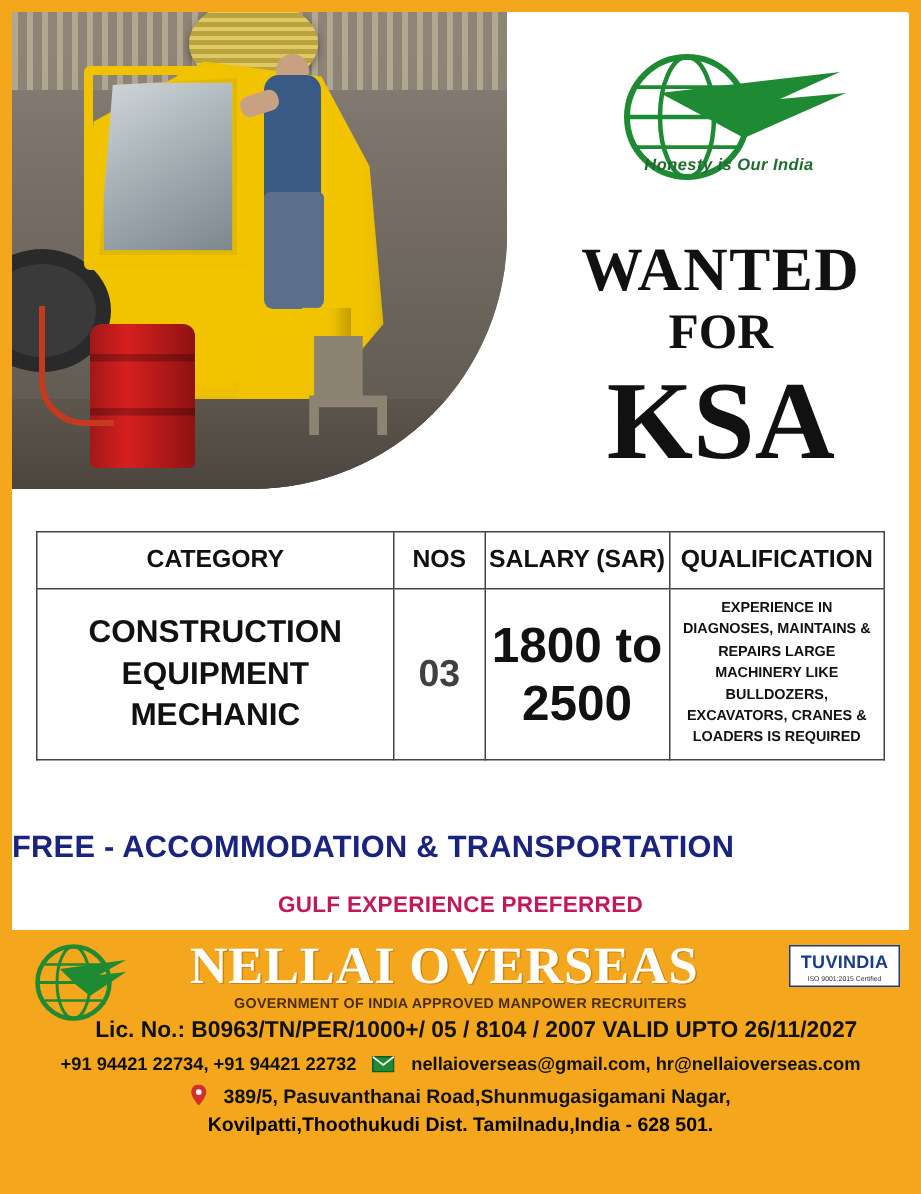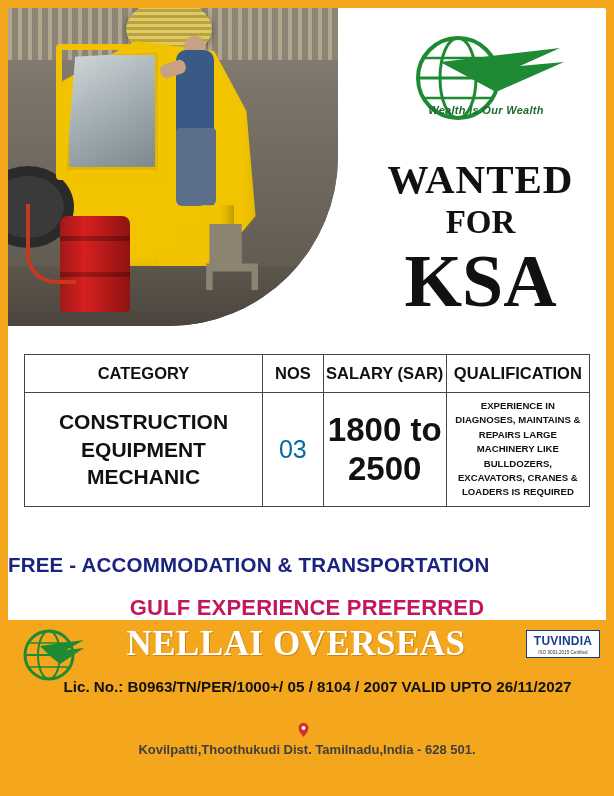--- a/index.html
+++ b/index.html
@@ -159,32 +159,32 @@
   .job-table thead th {
     font-size: 16.5px; font-weight: bold; color: #111; padding: 9px 2px;
   }
   .col-cat { width: 254px; margin-left: 21px; }
   .col-nos { width: 66px; }
   .col-sal { width: 136px; }
   .col-qual { width: 146px; }
   .cell-cat {
     font-size: 21px; font-weight: bold; color: #111; line-height: 1.3; padding: 10px 4px; margin-top: 38px;
   }
-  .cell-nos { font-size: 25px; font-weight: normal; color: #0369a1; }
+  .cell-nos { font-size: 25px; font-weight: bold; color: #404040; }
   .cell-sal { font-size: 33px; font-weight: bold; color: #111; line-height: 1.2; }
   .cell-qual {
     font-size: 9.6px; font-weight: bold; color: #111; line-height: 1.5; padding: 6px 4px;
   }
   .free-line {
     position: absolute; left: 0; right: 0; top: 545px; text-align: left;
     font-size: 20.5px; font-weight: bold; color: #1a237e; letter-spacing: .2px;
   }
   .gulf-line {
     position: absolute; left: 0; right: 0; top: 587px; text-align: center;
-    font-size: 22px; font-weight: bold; color: #c2185b; letter-spacing: .2px;
+    font-size: 15px; font-weight: bold; color: #c2185b; letter-spacing: .2px;
   }
   
   .footer {
     position: absolute; left: 0; bottom: 0; width: 614px; height: 176px;
     background: #f4a71d;
   }
   .footer-globe { position: absolute; left: 18px; top: 6px; width: 66px; height: 60px; }
   .company {
     position: absolute; left: 86px; top: 4px; width: 420px; text-align: center;
     font-family: "Liberation Serif", serif;
@@ -209,21 +209,21 @@
   .contact-line {
     position: absolute; left: 0; right: 0; top: 82px; text-align: center;
     font-size: 12.2px; font-weight: bold; color: #111;
   }
   .addr-line1 {
     position: absolute; left: 0; right: 0; top: 103px; text-align: center;
     font-size: 13px; font-weight: bold; color: #111;
   }
   .addr-line2 {
     position: absolute; left: 0; right: 0; top: 122px; text-align: center;
-    font-size: 13px; font-weight: bold; color: #404040;
+    font-size: 13px; font-weight: bold; color: #000000;
   }
   .inline-icon { display: inline-block; vertical-align: -2px; }
   .sep { display: inline-block; width: 4px; }
 </style>
 </head>
 <body>
 
 <div class="poster">
 
   <div class="white-body">
@@ -248,21 +248,21 @@
     </div>
 
     <svg class="globe-top" viewBox="0 0 170 120">
       <circle cx="58" cy="56" r="40" fill="none" stroke="#1f8a34" stroke-width="4"></circle>
       <ellipse cx="58" cy="56" rx="18" ry="40" fill="none" stroke="#1f8a34" stroke-width="3"></ellipse>
       <line x1="18" y1="56" x2="98" y2="56" stroke="#1f8a34" stroke-width="3"></line>
       <line x1="24" y1="36" x2="92" y2="36" stroke="#1f8a34" stroke-width="2.5"></line>
       <line x1="24" y1="76" x2="92" y2="76" stroke="#1f8a34" stroke-width="2.5"></line>
       <path d="M40 40 L160 26 L120 44 L164 40 L96 70 L70 56 Z" fill="#1f8a34"></path>
     </svg>
-    <div class="globe-caption">Wealth is Our Wealth</div>
+    <div class="globe-caption">Honesty is Our India</div>
 
     <div class="wanted-block">
       <div class="wanted">WANTED</div>
       <div class="forword">FOR</div>
       <div class="ksa">KSA</div>
     </div>
 
     <table class="job-table">
       <thead>
         <tr>
@@ -296,25 +296,37 @@
       <path d="M22 20 L66 14 L48 24 L66 22 L42 38 L32 30 Z" fill="#1f8a34"></path>
     </svg>
 
     <div class="company">NELLAI OVERSEAS</div>
 
     <div class="tuv">
       <div class="t1">TUVINDIA</div>
       <div class="t2">ISO 9001:2015 Certified</div>
     </div>
 
+    <div class="gov-line">GOVERNMENT OF INDIA APPROVED MANPOWER RECRUITERS</div>
     <div class="lic-line">Lic. No.: B0963/TN/PER/1000+/ 05 / 8104 / 2007 VALID UPTO 26/11/2027</div>
 
+    <div class="contact-line">
+      <span>+91 94421 22734, +91 94421 22732</span>
+      <span class="sep"></span>
+      <svg class="inline-icon" width="15" height="11" viewBox="0 0 15 11">
+        <rect x="0.5" y="0.5" width="14" height="10" fill="#1f8a34" stroke="#0f5a22"></rect>
+        <path d="M0.5 0.5 L7.5 6 L14.5 0.5" fill="none" stroke="#ffffff" stroke-width="1.1"></path>
+      </svg>
+      <span class="sep"></span>
+      <span>nellaioverseas@gmail.com, hr@nellaioverseas.com</span>
+    </div>
 
     <div class="addr-line1">
       <svg class="inline-icon" width="11" height="14" viewBox="0 0 11 14">
         <path d="M5.5 0 C2.6 0 0.5 2.1 0.5 5 C0.5 8.6 5.5 14 5.5 14 C5.5 14 10.5 8.6 10.5 5 C10.5 2.1 8.4 0 5.5 0 Z" fill="#d32f2f"></path>
         <circle cx="5.5" cy="5" r="1.9" fill="#ffffff"></circle>
       </svg>
       <span class="sep"></span>
+      <span>389/5, Pasuvanthanai Road,Shunmugasigamani Nagar,</span>
     </div>
     <div class="addr-line2">Kovilpatti,Thoothukudi Dist. Tamilnadu,India - 628 501.</div>
   </div>
 </div>
 
 </body></html>

